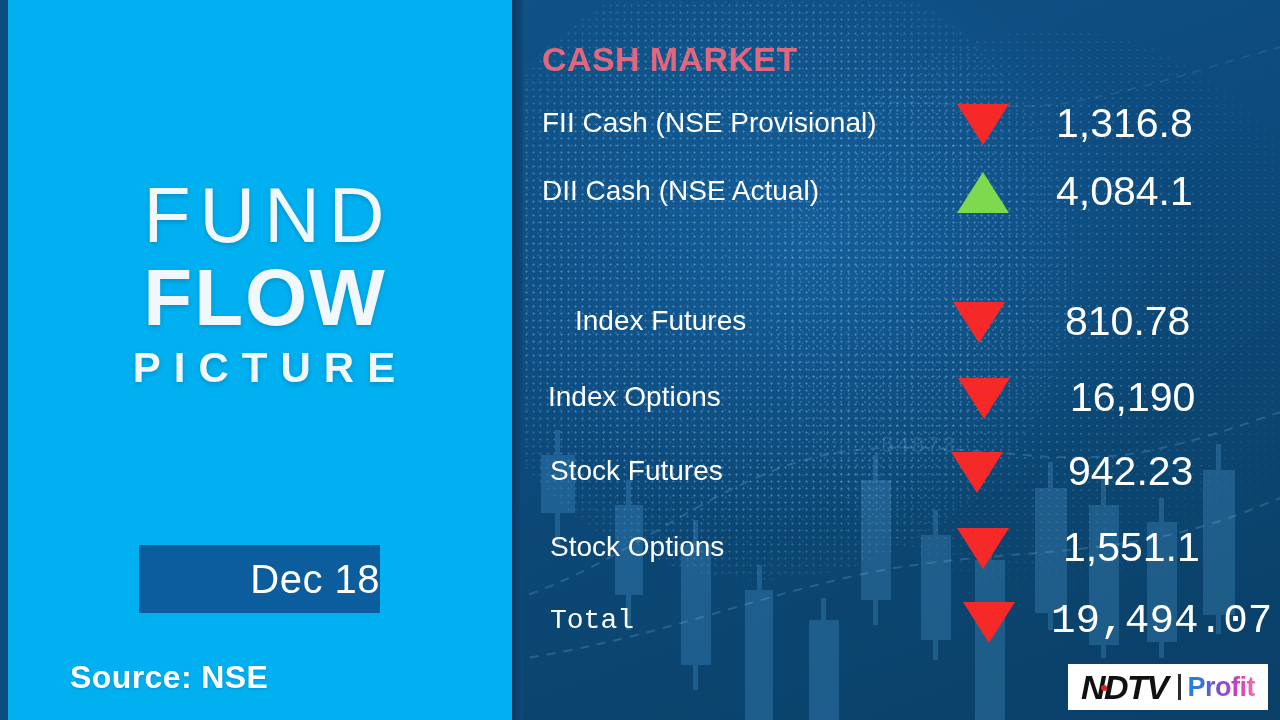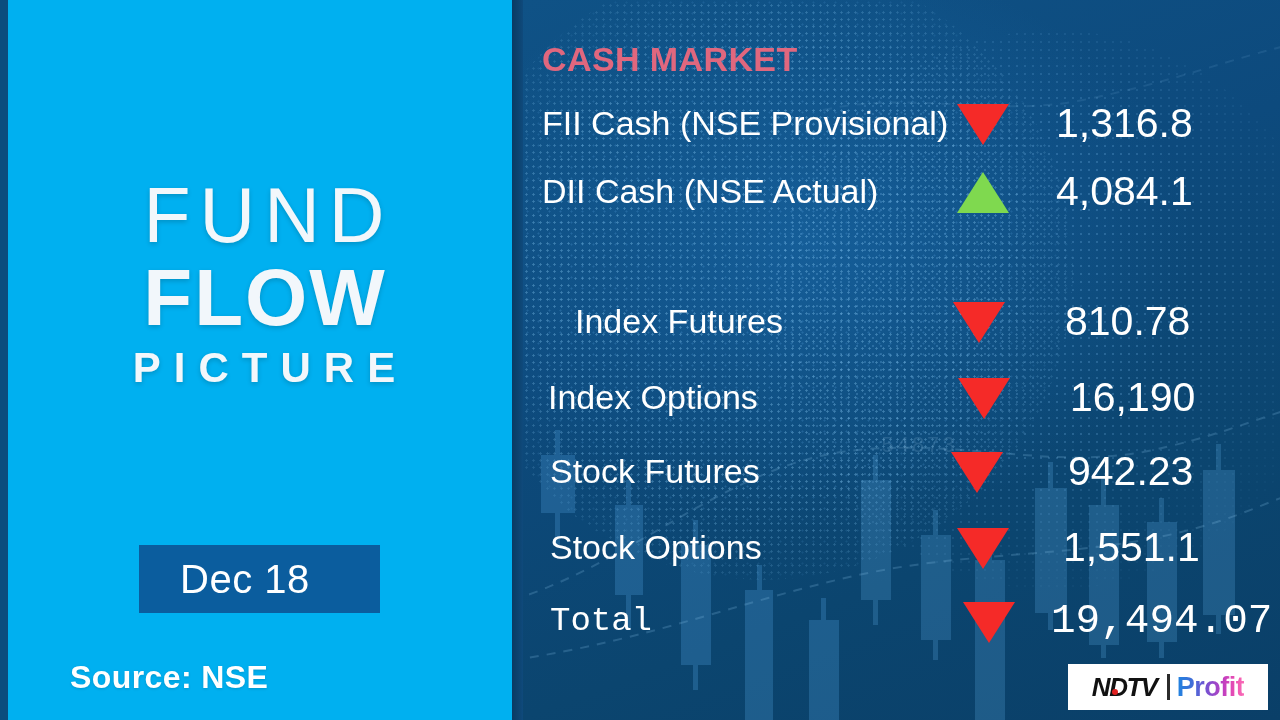--- a/index.html
+++ b/index.html
@@ -48,21 +48,21 @@
     line-height:1.08;
     font-weight:bold;
     letter-spacing:13px;
     text-indent:13px;
     margin-top:6px;
   }
   #date-badge {
     position:absolute; left:131px; top:545px;
     width:241px; height:68px;
     background:#0b5d9e;
-    display:flex; align-items:center; justify-content:flex-start;
+    display:flex; align-items:center; justify-content:flex-end;
     color:#ffffff;
     font-size:40px;
     font-weight:500;
     letter-spacing:0.5px;
     padding-left:41px;
   }
   #source-line {
     position:absolute; left:62px; top:659px;
     color:#ffffff;
     font-size:32px;
@@ -118,21 +118,21 @@
   }
   .hdr-unit {
     position:absolute; left:498px; top:42px;
     width:240px; text-align:center;
     font-size:32px; font-weight:400;
     color:#ffffff;
   }
   .row { position:absolute; left:0; width:757px; height:48px; }
   .row-label {
     position:absolute; top:0;
-    font-size:34px; color:#ffffff; font-weight:400;
+    font-size:28px; color:#ffffff; font-weight:400;
     white-space:nowrap;
     line-height:42px;
   }
   .row-arrow {
     position:absolute; top:2px;
     width:0; height:0;
   }
   .arrow-down {
     border-left:26px solid transparent;
     border-right:26px solid transparent;
@@ -151,21 +151,21 @@
 
   
   #logo {
     position:absolute; left:1068px; top:664px;
     width:200px; height:46px;
     background:#ffffff;
     display:flex; align-items:center; justify-content:center;
     padding:0 6px;
   }
   #logo-ndtv {
-    font-size:26px; font-weight:bold; font-style:italic;
+    font-size:34px; font-weight:bold; font-style:italic;
     color:#111111; letter-spacing:-1.5px;
     position:relative; padding-right:3px;
   }
   #logo-dot {
     position:absolute; left:20px; top:17px;
     width:6px; height:6px; border-radius:50%;
     background:#e02020;
   }
   #logo-bar {
     width:3px; height:26px; background:#2b2b2b; margin:0 7px;

